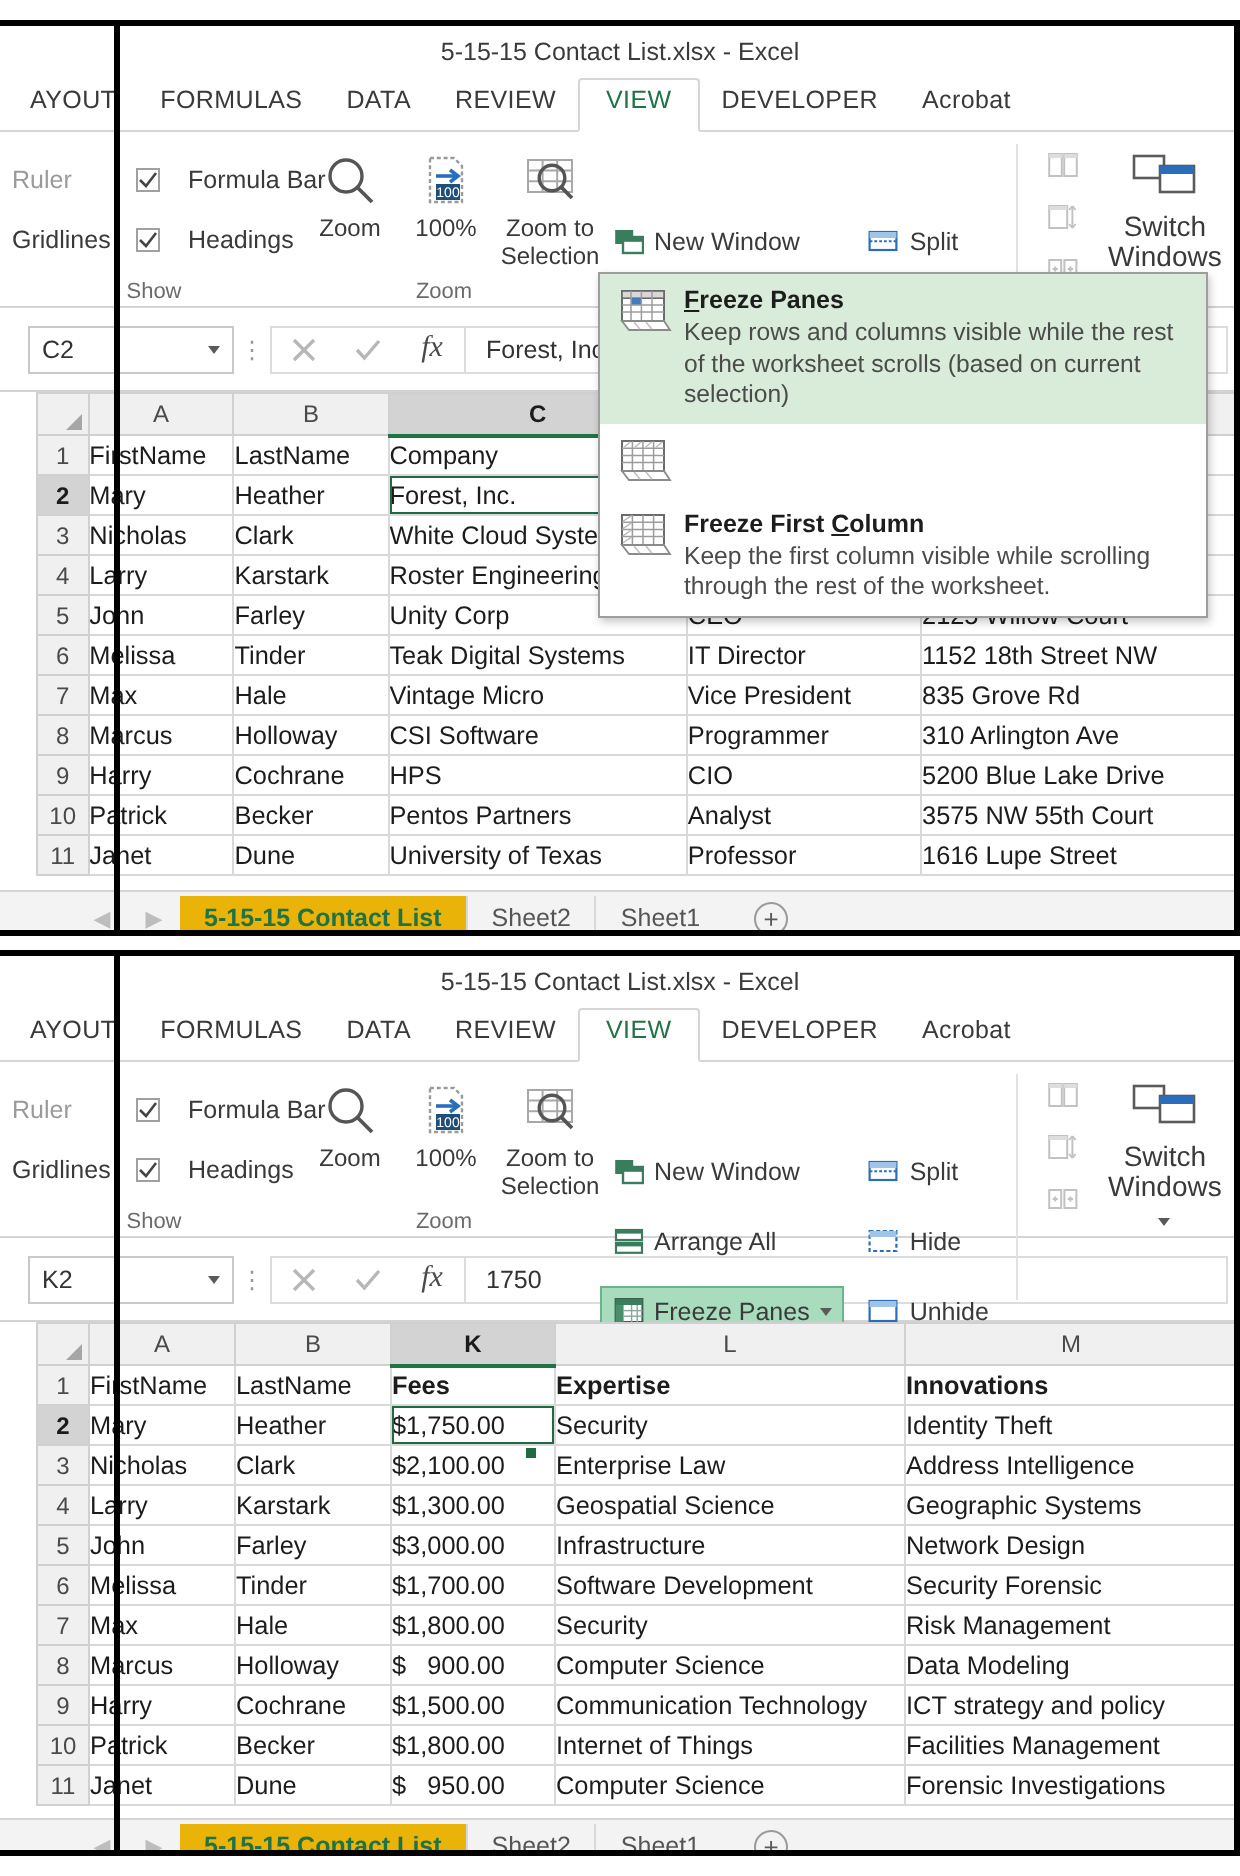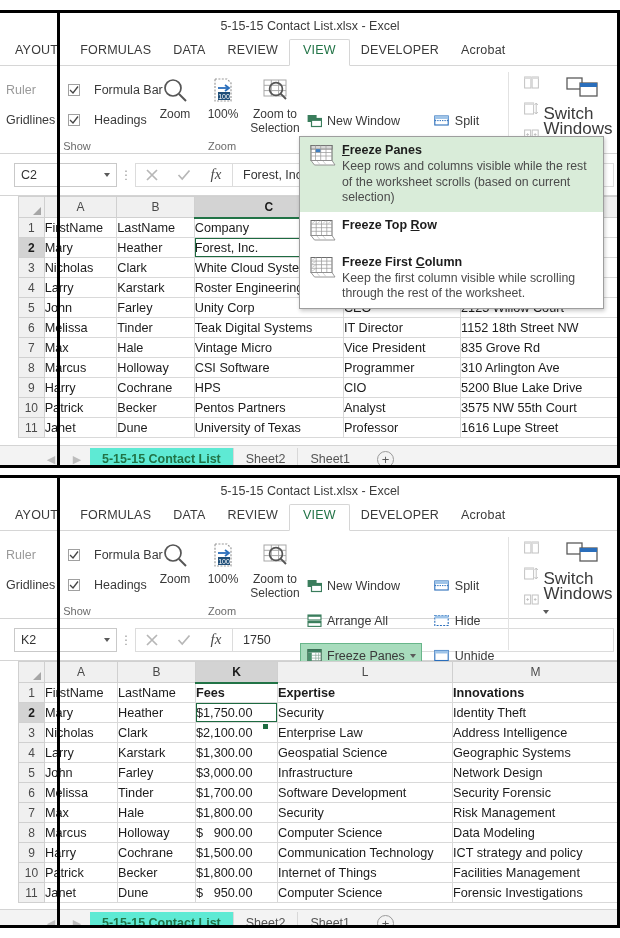--- a/index.html
+++ b/index.html
@@ -107,21 +107,21 @@
     display:flex; align-items:center; gap:5px;
     font-size:12.5px; color:#3a3a3a;
     height:25px; padding:0 5px; white-space:nowrap;
     border:1px solid transparent;
   }
   .wbtn.sel { background:#a8dcbd; border:1px solid #68b68a; }
   .wbtn .wi { width:16px; height:16px; flex:none; display:flex; align-items:center; justify-content:center;}
   .wcol-small { display:flex; flex-direction:column; gap:1px; padding-left:4px;}
   .sbtn { width:24px; height:25px; display:flex; align-items:center; justify-content:center; opacity:.45;}
   .switch-win {
-    width:78px; text-align:left; font-size:17px; color:#3a3a3a;
+    width:78px; text-align:center; font-size:14px; color:#3a3a3a;
     line-height:15px; padding-top:2px;
   }
   .switch-win .zi { height:34px; display:flex; align-items:center; justify-content:center;}
   .caret { display:inline-block; width:0;height:0;border-left:3.5px solid transparent;border-right:3.5px solid transparent;border-top:4px solid #5a5a5a;}
 
   
   .fbar { height:42px; display:flex; align-items:center; padding: 0 6px 0 14px; background:#fff; border-bottom:1px solid #d4d4d4;}
   .namebox {
     width:103px; height:24px; border:1px solid #c9c9c9; background:#fff;
     display:flex; align-items:center; padding:0 6px;
@@ -175,21 +175,21 @@
   .sheetbar {
     height:28px; display:flex; align-items:center;
     background:#f3f3f3; border-top:1px solid #d4d4d4; padding-left:38px;
   }
   .navarrow { width:26px; text-align:center; color:#bdbdbd; font-size:11px;}
   .stab {
     font-size:12.5px; color:#555; padding:4px 12px 5px 12px; white-space:nowrap;
     border-left:1px solid #d8d8d8;
   }
   .stab.active {
-    background:#5eead4; color:#217346; font-weight:bold;
+    background:#eab308; color:#217346; font-weight:bold;
     border:none; border-bottom:2px solid #217346;
     padding:4px 12px 4px 12px;
   }
   .addsheet { margin-left:14px; width:17px;height:17px;border:1.4px solid #9a9a9a;border-radius:50%;
     display:flex;align-items:center;justify-content:center;color:#5a5a5a;font-size:13px;line-height:0;}
 
   
   .fp-menu {
     position:absolute; z-index:80;
     left:299px; top:123px; width:305px;
@@ -606,21 +606,20 @@
                 <line x1="18" y1="4.6" x2="21.2" y2="1.9"></line>
               </g>
             <path d="M1 16.5 L4.5 21 L25 21 L22 16.5 Z" fill="#fff" stroke="#8b8b8b" stroke-width=".9"></path>
             <g stroke="#bdbdbd" stroke-width=".7">
                 <line x1="7" y1="17" x2="10" y2="20.6"></line>
                 <line x1="13" y1="17" x2="16" y2="20.6"></line>
               </g>
           </svg>
         </div>
         <div class="fp-txt">
-          <div class="fp-title"><span>Freeze Top </span><u>R</u><span>ow</span></div>
         </div>
       </div>
       <div class="fp-item">
         <div class="fp-ico">
           <svg width="26" height="24" viewBox="0 0 26 24">
             <rect x="1" y="1.5" width="21" height="15" fill="#fff" stroke="#6b6b6b" stroke-width="1"></rect>
             <g stroke="#9c9c9c" stroke-width=".75">
                 <line x1="1" y1="5.1" x2="22" y2="5.1"></line>
                 <line x1="1" y1="8.7" x2="22" y2="8.7"></line>
                 <line x1="1" y1="12.3" x2="22" y2="12.3"></line>

